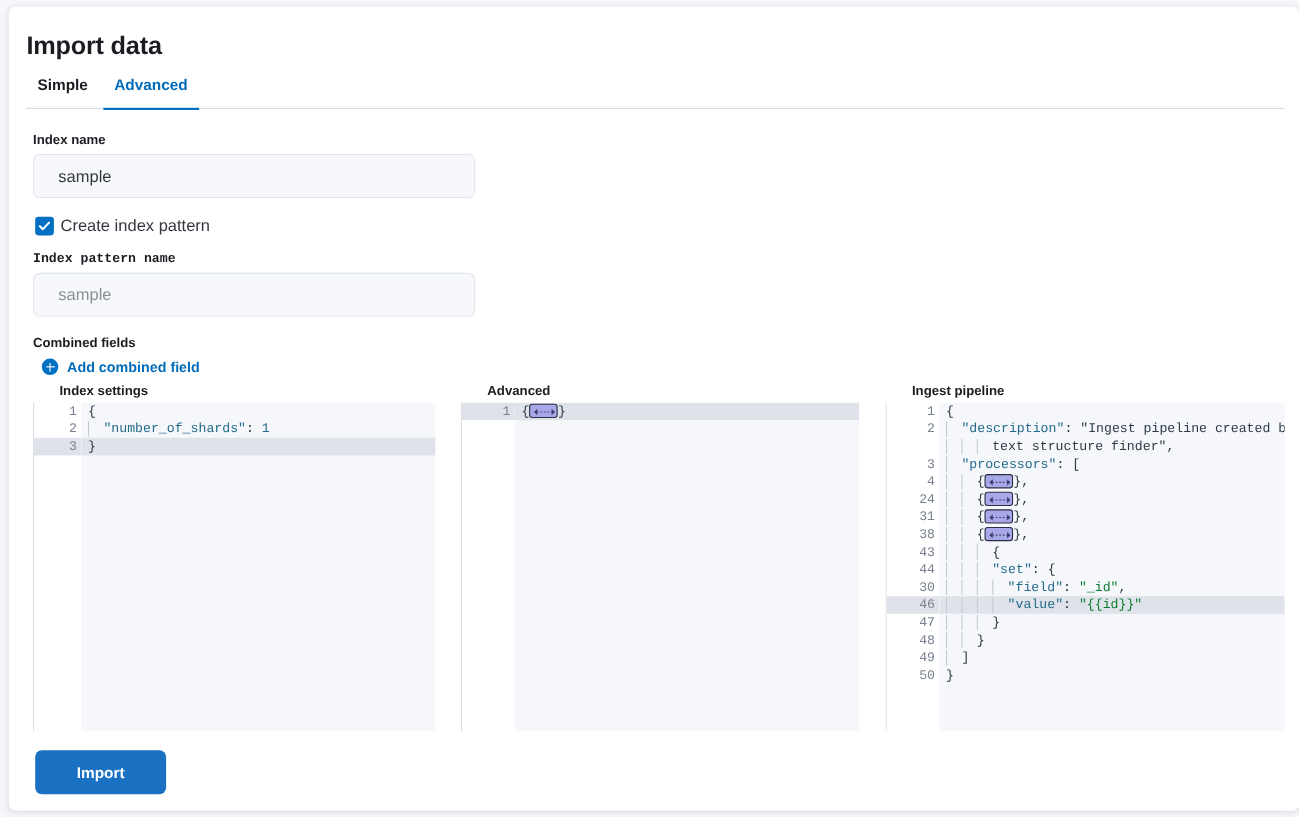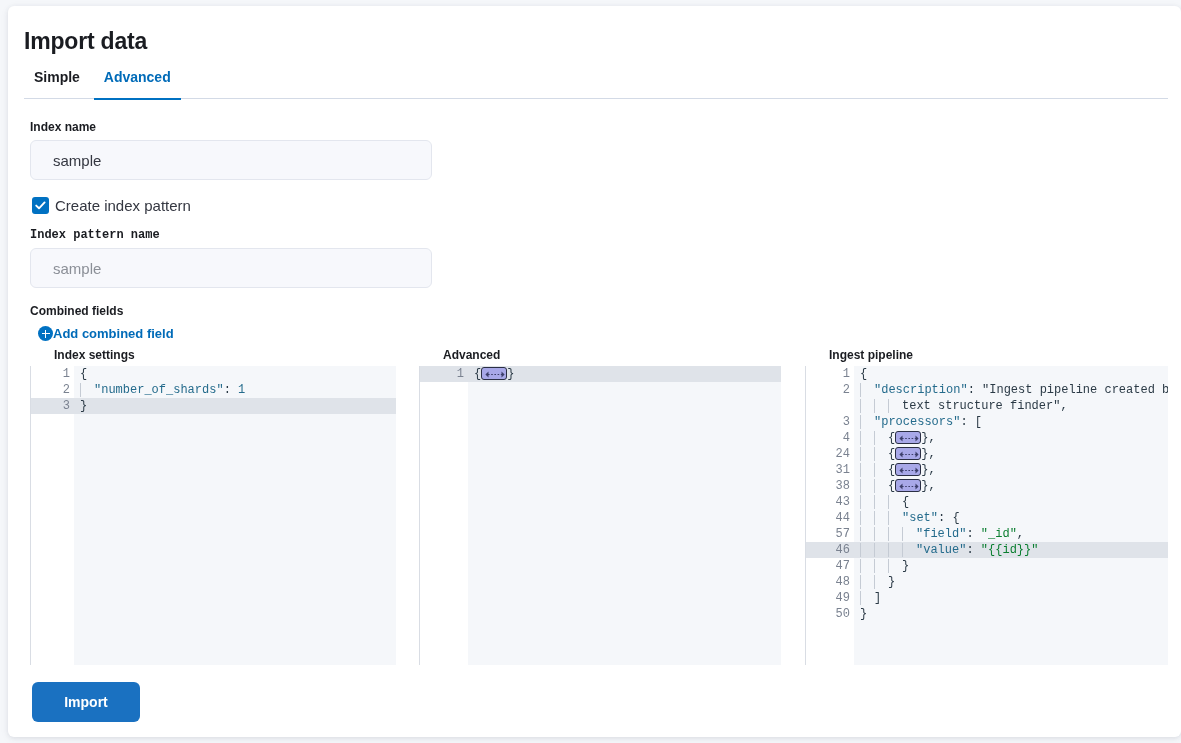--- a/index.html
+++ b/index.html
@@ -99,21 +99,21 @@
   }
   .checkbox svg { position: absolute; left: 2px; top: 2px; }
   .checkbox-label { font-size: 15px; color: #343741; }
 
   .combined-title {
     position: absolute; left: 22px; top: 298px;
     font-size: 12px; font-weight: 700; color: #1a1c21;
   }
   .add-link {
     position: absolute; left: 30px; top: 320px;
-    display: flex; align-items: center; 
+    display: flex; align-items: center; gap: 8px;
     color: #006bb8; font-size: 13px; font-weight: 700;
     cursor: pointer; text-decoration: none;
   }
   .plus-icon {
     width: 15px; height: 15px; border-radius: 50%;
     background: #0071c2; position: relative; flex: none;
   }
   .plus-icon::before, .plus-icon::after {
     content: ""; position: absolute; background: #fff;
   }
@@ -199,21 +199,21 @@
     position: relative;
     margin: 0 0px;
     cursor: pointer;
   }
   .fold-widget svg { position: absolute; left: 2px; top: 2px; }
 
   .import-button {
     position: absolute;
     left: 24px;
     top: 676px;
-    width: 108px;
+    width: 119px;
     height: 40px;
     background: #1a71c1;
     color: #ffffff;
     font-family: "Liberation Sans", sans-serif;
     font-size: 14px;
     font-weight: 700;
     border: none;
     border-radius: 6px;
     cursor: pointer;
   }
@@ -280,21 +280,21 @@
         <span class="ln">1<span class="fold">▾</span></span>
         <span class="ln">2</span>
         <span class="ln"></span>
         <span class="ln">3<span class="fold">▾</span></span>
         <span class="ln">4<span class="fold">▸</span></span>
         <span class="ln">24<span class="fold">▸</span></span>
         <span class="ln">31<span class="fold">▸</span></span>
         <span class="ln">38<span class="fold">▸</span></span>
         <span class="ln">43<span class="fold">▾</span></span>
         <span class="ln">44<span class="fold">▾</span></span>
-        <span class="ln">57</span>
+        <span class="ln">30</span>
         <span class="ln hl">46</span>
         <span class="ln">47</span>
         <span class="ln">48</span>
         <span class="ln">49</span>
         <span class="ln">50</span>
       </div>
     <div class="code"><span class="cl"><span class="p">{</span></span><span class="cl"><span class="guide"></span><span class="k">"description"</span><span class="p">:</span> "Ingest pipeline created by</span><span class="cl"><span class="guide"></span><span class="guide"></span><span class="guide"></span>text structure finder"<span class="p">,</span></span><span class="cl"><span class="guide"></span><span class="k">"processors"</span><span class="p">:</span> <span class="p">[</span></span><span class="cl"><span class="guide"></span><span class="guide"></span><span class="p">{</span><span class="fold-widget"><svg width="22" height="9" viewBox="0 0 22 9" aria-hidden="true">
               <path d="M4 4.5 L18 4.5" stroke="#3d3f6b" stroke-width="1" stroke-dasharray="1.6 1.6"></path>
               <path d="M4.5 1.6 L1.4 4.5 L4.5 7.4 Z" fill="#3d3f6b"></path>
               <path d="M17.5 1.6 L20.6 4.5 L17.5 7.4 Z" fill="#3d3f6b"></path>

